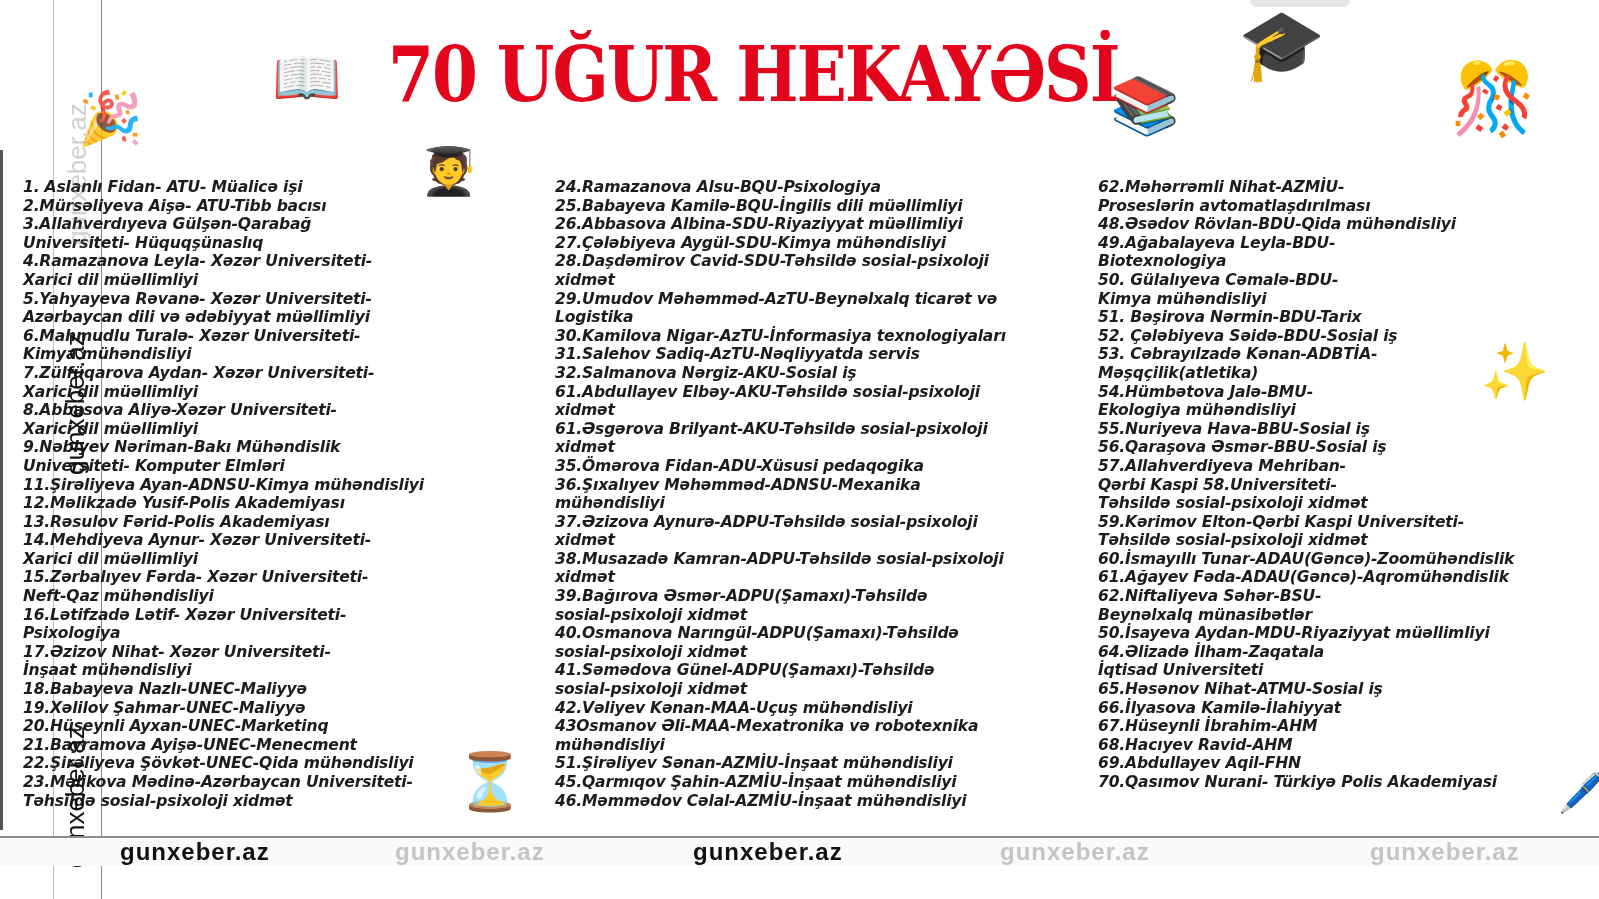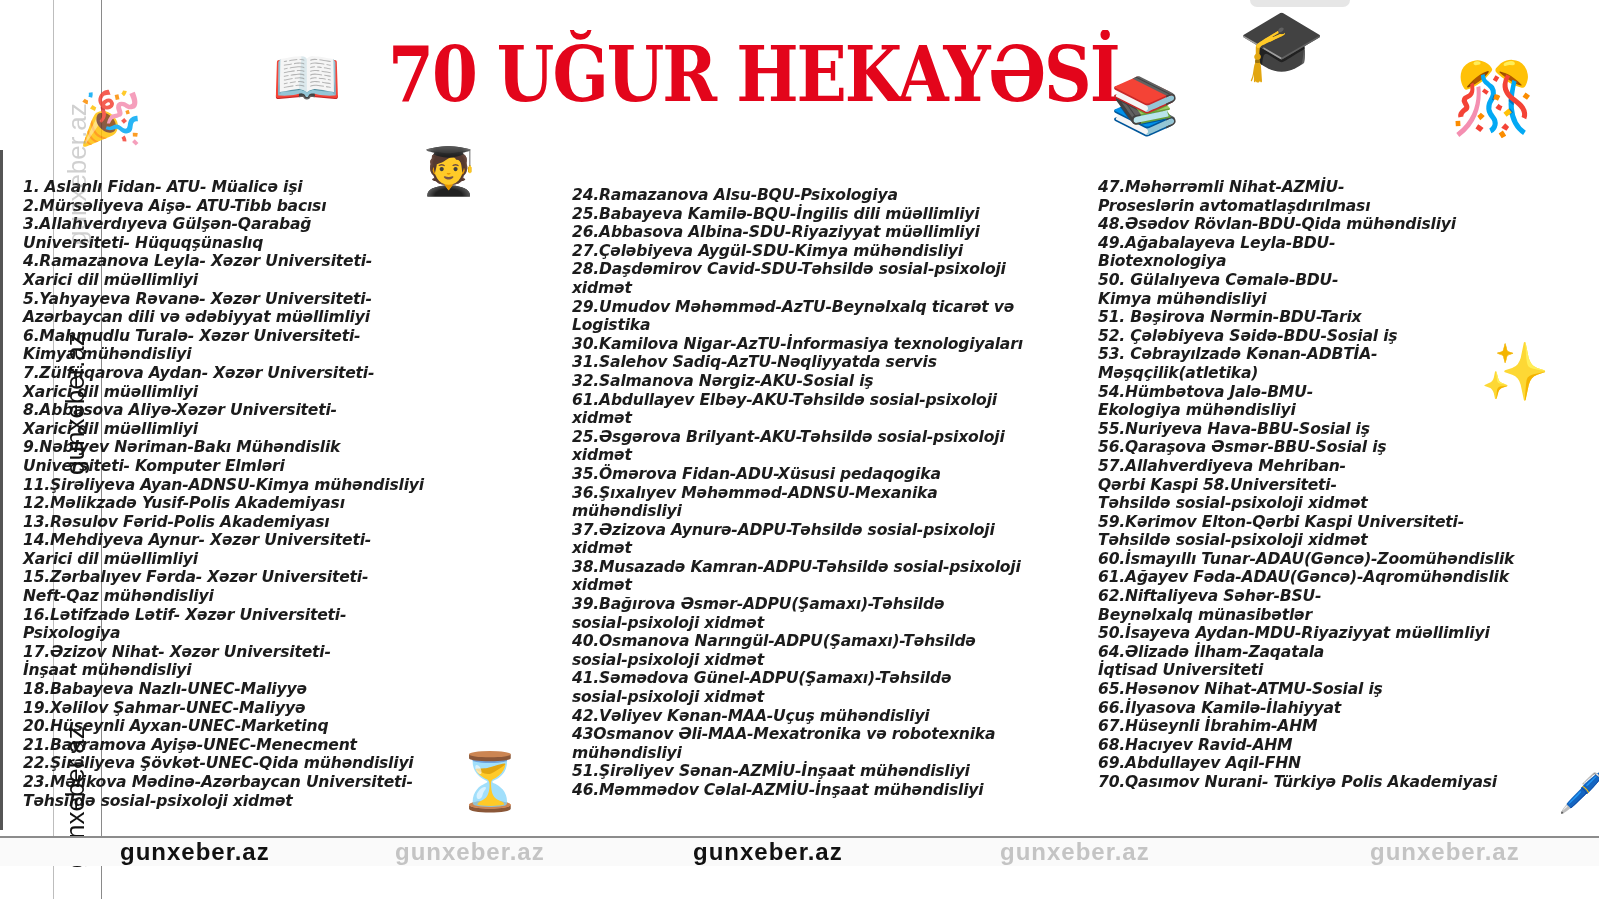--- a/index.html
+++ b/index.html
@@ -17,21 +17,21 @@
     position: absolute; left: 388px; top: 30px;
     font-family: "DejaVu Serif", serif; font-weight: bold;
     font-size: 66px; letter-spacing: -2px; color: #e3051b;
     transform: scaleY(1.15); transform-origin: top left;
     white-space: nowrap;
   }
   .emoji { position: absolute; line-height: 1; }
 
   .col { position: absolute; top: 178px; }
   .col.c1 { left: 23px; width: 420px; }
-  .col.c2 { left: 572px; width: 500px; margin-top: 8px; }
+  .col.c2 { left: 555px; width: 500px; }
   .col.c3 { left: 1098px; width: 480px; }
   .entry {
     font-family: "DejaVu Sans", sans-serif; font-weight: bold; font-style: italic;
     font-size: 15.6px; line-height: 18.6px; color: #1c1c1c;
     letter-spacing: -0.2px; white-space: pre-line;
   }
 
   .watermark-v {
     position: absolute; transform: rotate(-90deg); transform-origin: left top;
     font-family: "Liberation Sans", sans-serif; font-size: 26px; white-space: nowrap;
@@ -116,44 +116,45 @@
   <div class="entry">27.Çələbiyeva Aygül-SDU-Kimya mühəndisliyi</div>
   <div class="entry">28.Daşdəmirov Cavid-SDU-Təhsildə sosial-psixoloji
 xidmət</div>
   <div class="entry">29.Umudov Məhəmməd-AzTU-Beynəlxalq ticarət və
 Logistika</div>
   <div class="entry">30.Kamilova Nigar-AzTU-İnformasiya texnologiyaları</div>
   <div class="entry">31.Salehov Sadiq-AzTU-Nəqliyyatda servis</div>
   <div class="entry">32.Salmanova Nərgiz-AKU-Sosial iş</div>
   <div class="entry">61.Abdullayev Elbəy-AKU-Təhsildə sosial-psixoloji
 xidmət</div>
-  <div class="entry">25.Əsgərova Brilyant-AKU-Təhsildə sosial-psixoloji
+  <div class="entry">61.Əsgərova Brilyant-AKU-Təhsildə sosial-psixoloji
 xidmət</div>
   <div class="entry">35.Ömərova Fidan-ADU-Xüsusi pedaqogika</div>
   <div class="entry">36.Şıxalıyev Məhəmməd-ADNSU-Mexanika
 mühəndisliyi</div>
   <div class="entry">37.Əzizova Aynurə-ADPU-Təhsildə sosial-psixoloji
 xidmət</div>
   <div class="entry">38.Musazadə Kamran-ADPU-Təhsildə sosial-psixoloji
 xidmət</div>
   <div class="entry">39.Bağırova Əsmər-ADPU(Şamaxı)-Təhsildə
 sosial-psixoloji xidmət</div>
   <div class="entry">40.Osmanova Narıngül-ADPU(Şamaxı)-Təhsildə
 sosial-psixoloji xidmət</div>
   <div class="entry">41.Səmədova Günel-ADPU(Şamaxı)-Təhsildə
 sosial-psixoloji xidmət</div>
   <div class="entry">42.Vəliyev Kənan-MAA-Uçuş mühəndisliyi</div>
   <div class="entry">43Osmanov Əli-MAA-Mexatronika və robotexnika
 mühəndisliyi</div>
   <div class="entry">51.Şirəliyev Sənan-AZMİU-İnşaat mühəndisliyi</div>
+  <div class="entry">45.Qarmıqov Şahin-AZMİU-İnşaat mühəndisliyi</div>
   <div class="entry">46.Məmmədov Cəlal-AZMİU-İnşaat mühəndisliyi</div>
 </div>
 
 <div class="col c3">
-  <div class="entry">47.Məhərrəmli Nihat-AZMİU-
+  <div class="entry">62.Məhərrəmli Nihat-AZMİU-
 Proseslərin avtomatlaşdırılması</div>
   <div class="entry">48.Əsədov Rövlan-BDU-Qida mühəndisliyi</div>
   <div class="entry">49.Ağabalayeva Leyla-BDU-
 Biotexnologiya</div>
   <div class="entry">50. Gülalıyeva Cəmalə-BDU-
 Kimya mühəndisliyi</div>
   <div class="entry">51. Bəşirova Nərmin-BDU-Tarix</div>
   <div class="entry">52. Çələbiyeva Səidə-BDU-Sosial iş</div>
   <div class="entry">53. Cəbrayılzadə Kənan-ADBTİA-
 Məşqçilik(atletika)</div>

